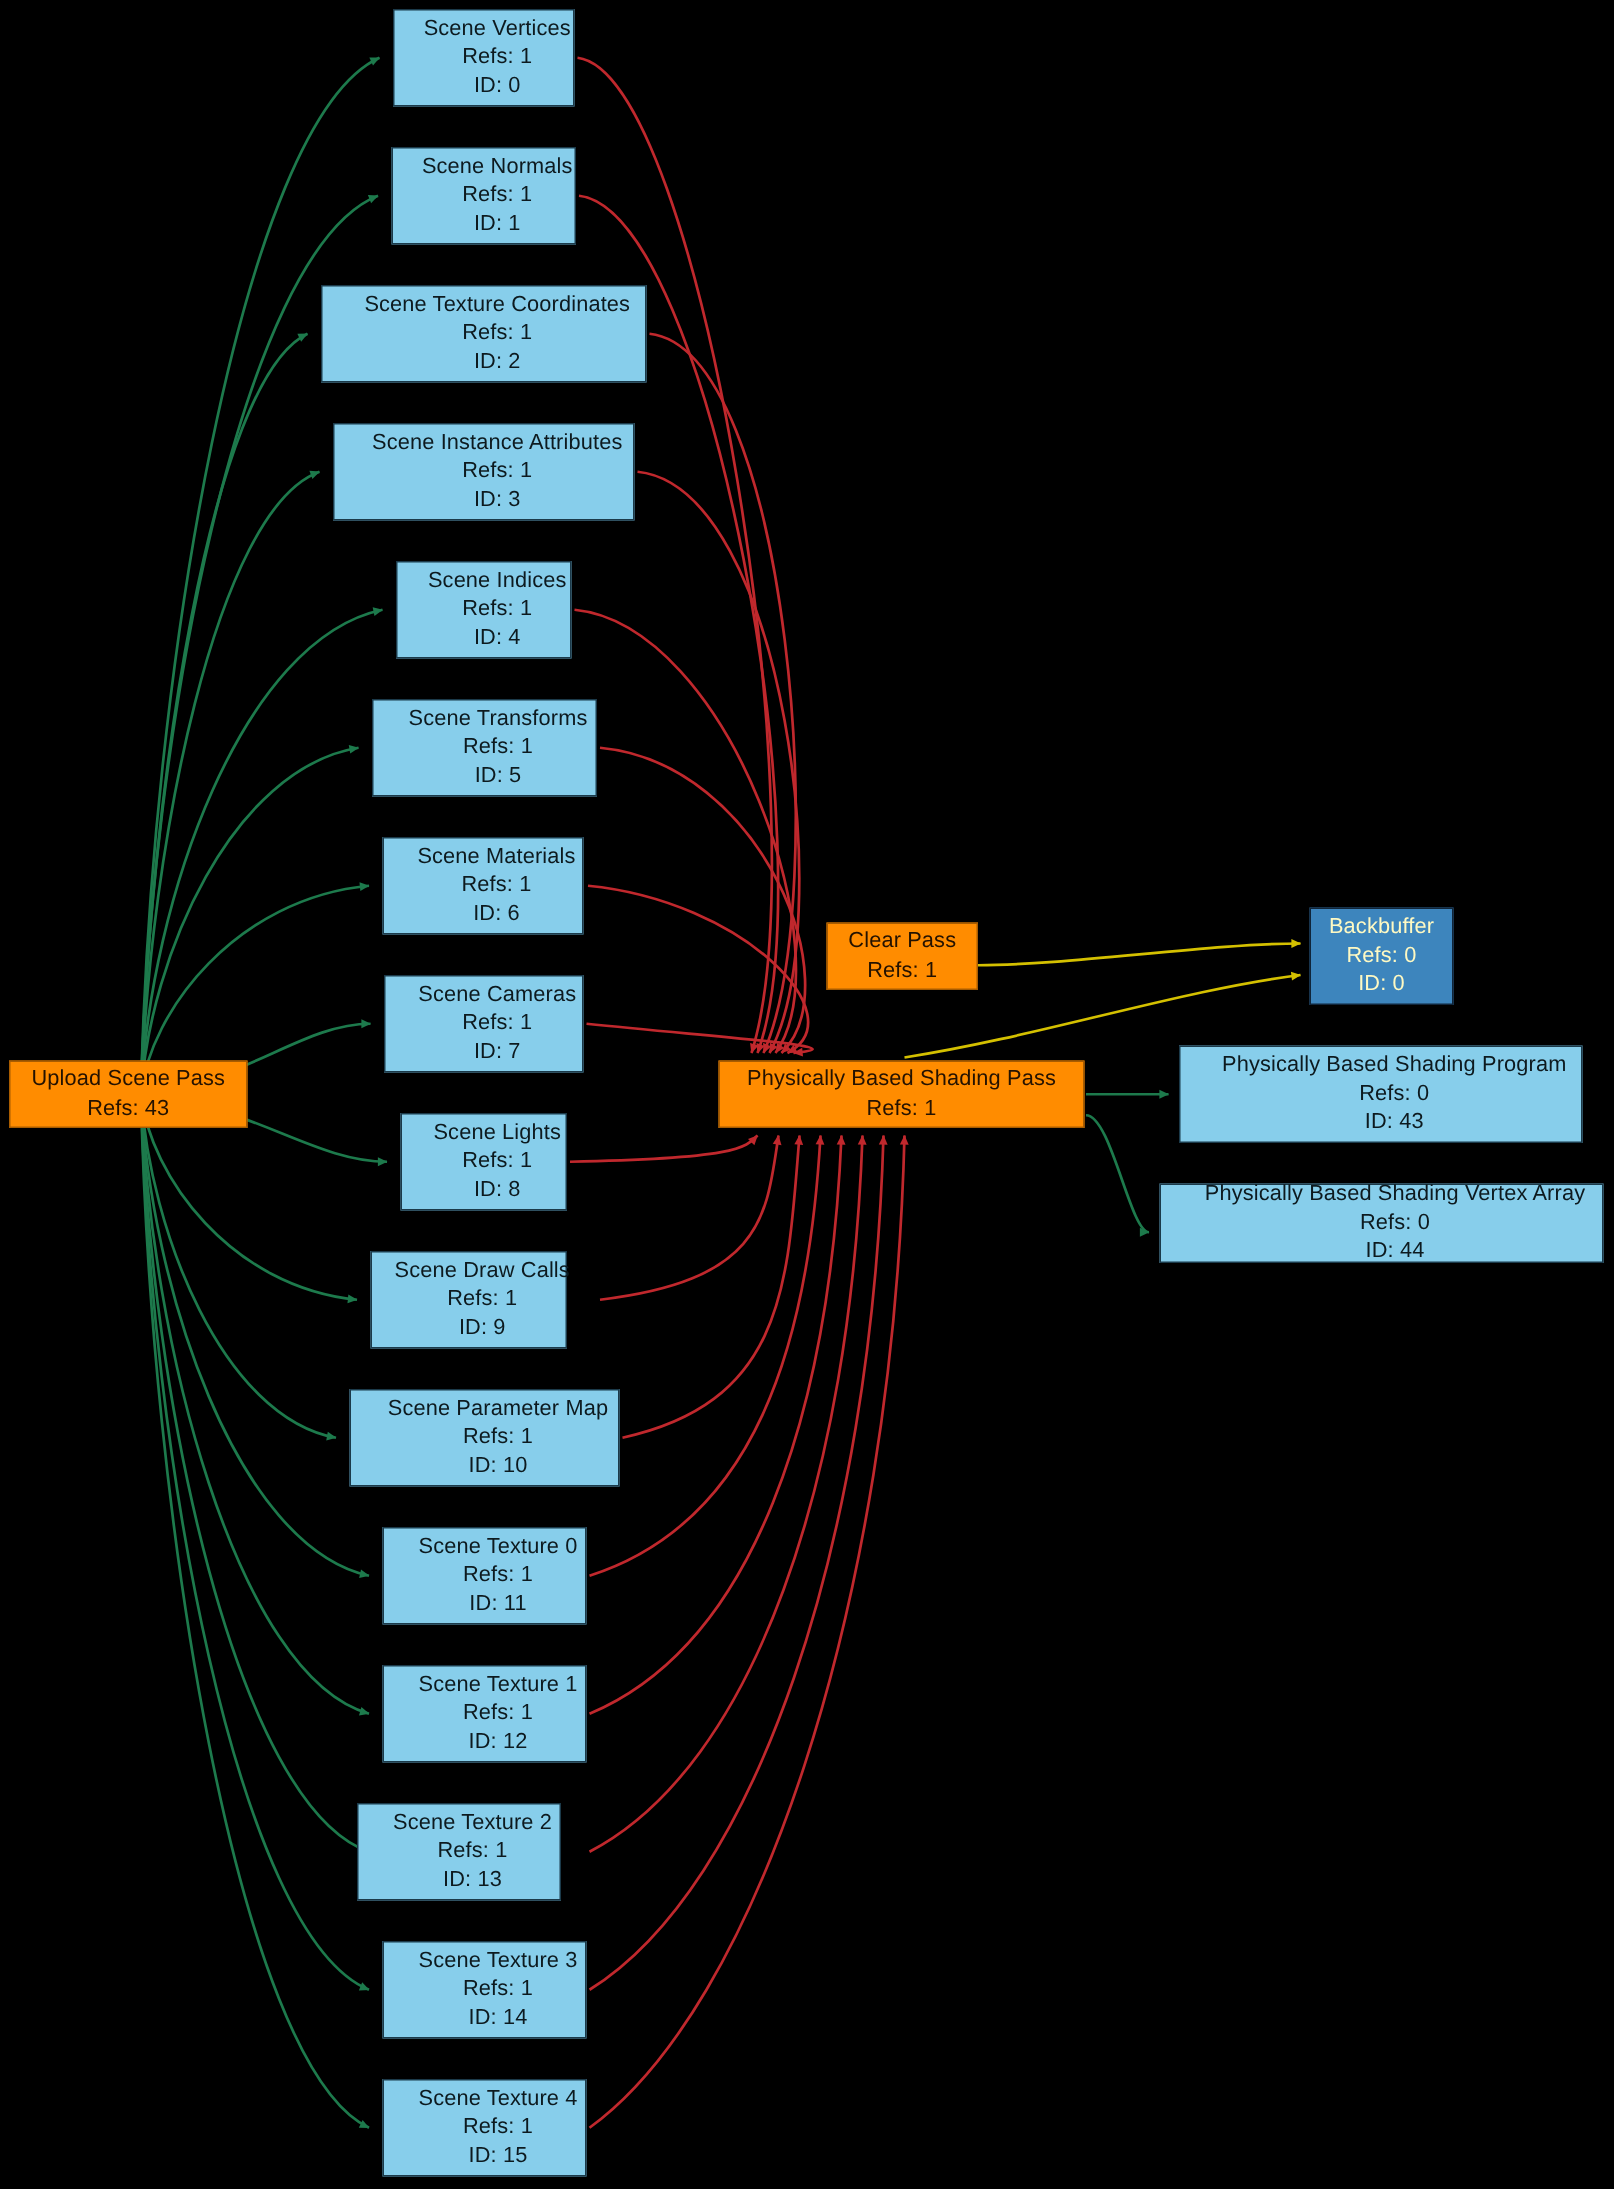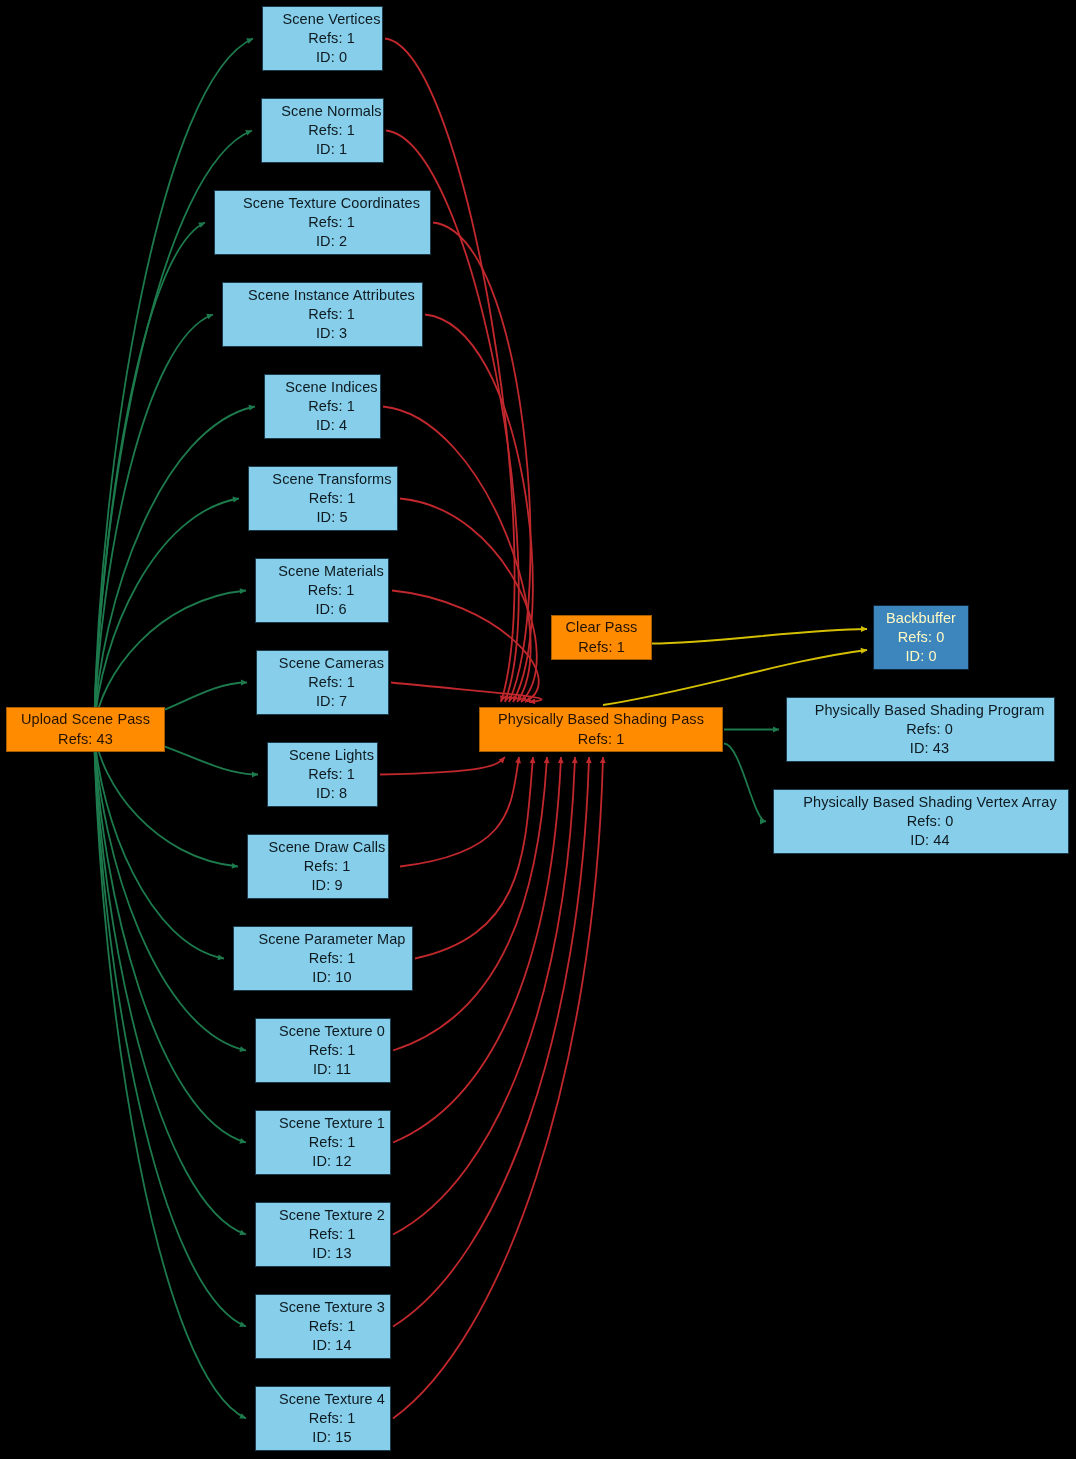--- a/index.html
+++ b/index.html
@@ -150,41 +150,41 @@
       <div class="gnode res" style="left: 256px; top: 650px; width: 133px; height: 65px;">
         <span class="nline">Scene Cameras</span>
         <span class="nline">Refs: 1</span>
         <span class="nline">ID: 7</span>
       </div>
       <div class="gnode res" style="left: 267px; top: 742px; width: 111px; height: 65px;">
         <span class="nline">Scene Lights</span>
         <span class="nline">Refs: 1</span>
         <span class="nline">ID: 8</span>
       </div>
-      <div class="gnode res" style="left: 247px; top: 834px; width: 142px; height: 65px; justify-content: center;">
+      <div class="gnode res" style="left: 247px; top: 834px; width: 131px; height: 65px; justify-content: center;">
         <span class="nline">Scene Draw Calls</span>
         <span class="nline">Refs: 1</span>
         <span class="nline">ID: 9</span>
       </div>
       <div class="gnode res" style="left: 233px; top: 926px; width: 180px; height: 65px;">
         <span class="nline">Scene Parameter Map</span>
         <span class="nline">Refs: 1</span>
         <span class="nline">ID: 10</span>
       </div>
       <div class="gnode res" style="left: 255px; top: 1018px; width: 136px; height: 65px;">
         <span class="nline">Scene Texture 0</span>
         <span class="nline">Refs: 1</span>
         <span class="nline">ID: 11</span>
       </div>
       <div class="gnode res" style="left: 255px; top: 1110px; width: 136px; height: 65px; text-align: center;">
         <span class="nline">Scene Texture 1</span>
         <span class="nline">Refs: 1</span>
         <span class="nline">ID: 12</span>
       </div>
-      <div class="gnode res" style="left: 255px; top: 1202px; width: 136px; height: 65px;">
+      <div class="gnode res" style="left: 238px; top: 1202px; width: 136px; height: 65px;">
         <span class="nline">Scene Texture 2</span>
         <span class="nline">Refs: 1</span>
         <span class="nline">ID: 13</span>
       </div>
       <div class="gnode res" style="left: 255px; top: 1294px; width: 136px; height: 65px;">
         <span class="nline">Scene Texture 3</span>
         <span class="nline">Refs: 1</span>
         <span class="nline">ID: 14</span>
       </div>
       <div class="gnode res" style="left: 255px; top: 1386px; width: 136px; height: 65px;">
@@ -207,19 +207,19 @@
       <div class="gnode backbuffer" style="left: 873px; top: 605px; width: 96px; height: 65px;">
         <span class="nline">Backbuffer</span>
         <span class="nline">Refs: 0</span>
         <span class="nline">ID: 0</span>
       </div>
       <div class="gnode res" style="left: 786px; top: 697px; width: 269px; height: 65px;">
         <span class="nline">Physically Based Shading Program</span>
         <span class="nline">Refs: 0</span>
         <span class="nline">ID: 43</span>
       </div>
-      <div class="gnode res" style="left: 773px; top: 789px; width: 296px; height: 65px;">
+      <div class="gnode res" style="left: 773px; top: 789px; width: 296px; height: 53px;">
         <span class="nline">Physically Based Shading Vertex Array</span>
         <span class="nline">Refs: 0</span>
         <span class="nline">ID: 44</span>
       </div>
     </div>
 </div>
 
 </body></html>

